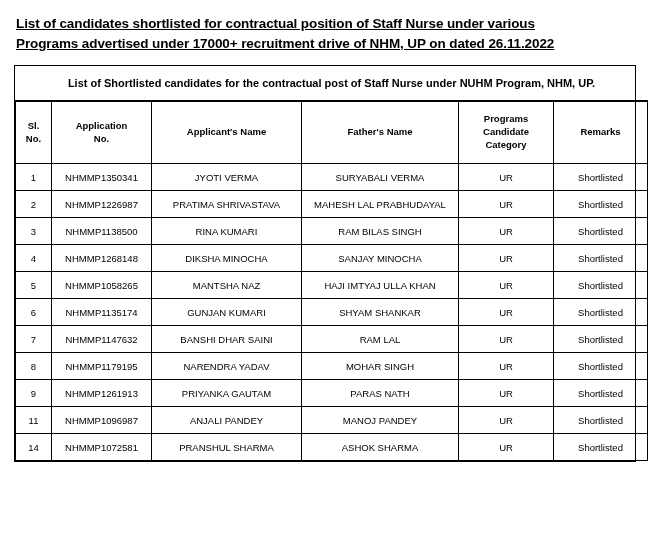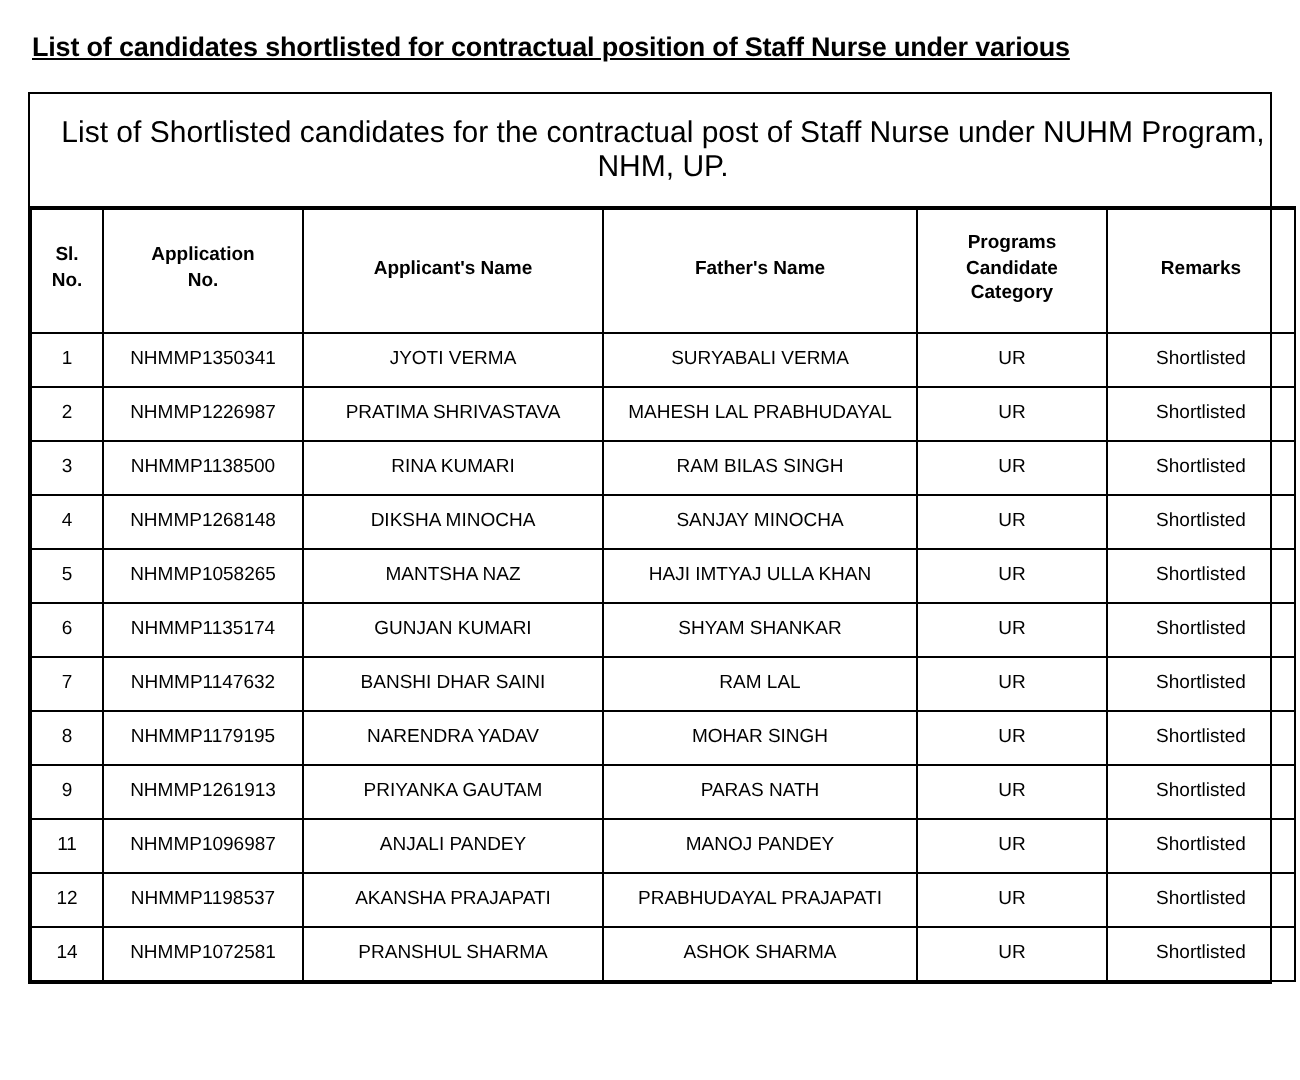--- a/index.html
+++ b/index.html
@@ -32,22 +32,22 @@
     border: 1px solid #000;
     box-sizing: border-box;
   }
   table {
     border-collapse: collapse;
     width: 100%;
     table-layout: fixed;
   }
   caption {
     caption-side: top;
-    font-size: 15px;
-    font-weight: normal;
+    font-size: 11px;
+    font-weight: bold;
     padding: 11px 6px 11px 6px;
     text-align: center;
     border-bottom: 1px solid #000;
     box-sizing: border-box;
   }
   th, td {
     border: 1px solid #000;
     text-align: center;
     vertical-align: middle;
     font-size: 9.5px;
@@ -76,20 +76,21 @@
   .hdr-two-line { display: block; }
 </style>
 </head>
 <body>
 
 <div class="page">
 
   <div class="doc-title">
     <span>List of candidates shortlisted for contractual position of Staff Nurse under various</span>
     <br>
+    <span>Programs advertised under 17000+ recruitment drive of NHM, UP on dated 26.11.2022</span>
   </div>
 
   <div class="table-wrap">
     <table>
       <caption>List of Shortlisted candidates for the contractual post of Staff Nurse under NUHM Program, NHM, UP.</caption>
       <colgroup>
         <col class="col-sl">
         <col class="col-app">
         <col class="col-name">
         <col class="col-father">
@@ -191,28 +192,20 @@
           </tr>
           <tr>
             <td>11</td>
             <td>NHMMP1096987</td>
             <td>ANJALI PANDEY</td>
             <td>MANOJ PANDEY</td>
             <td>UR</td>
             <td>Shortlisted</td>
           </tr>
           <tr>
-            <td>12</td>
-            <td>NHMMP1198537</td>
-            <td>AKANSHA PRAJAPATI</td>
-            <td>PRABHUDAYAL PRAJAPATI</td>
-            <td>UR</td>
-            <td>Shortlisted</td>
-          </tr>
-          <tr>
             <td>14</td>
             <td>NHMMP1072581</td>
             <td>PRANSHUL SHARMA</td>
             <td>ASHOK SHARMA</td>
             <td>UR</td>
             <td>Shortlisted</td>
           </tr>
         </tbody>
     </table>
   </div>

